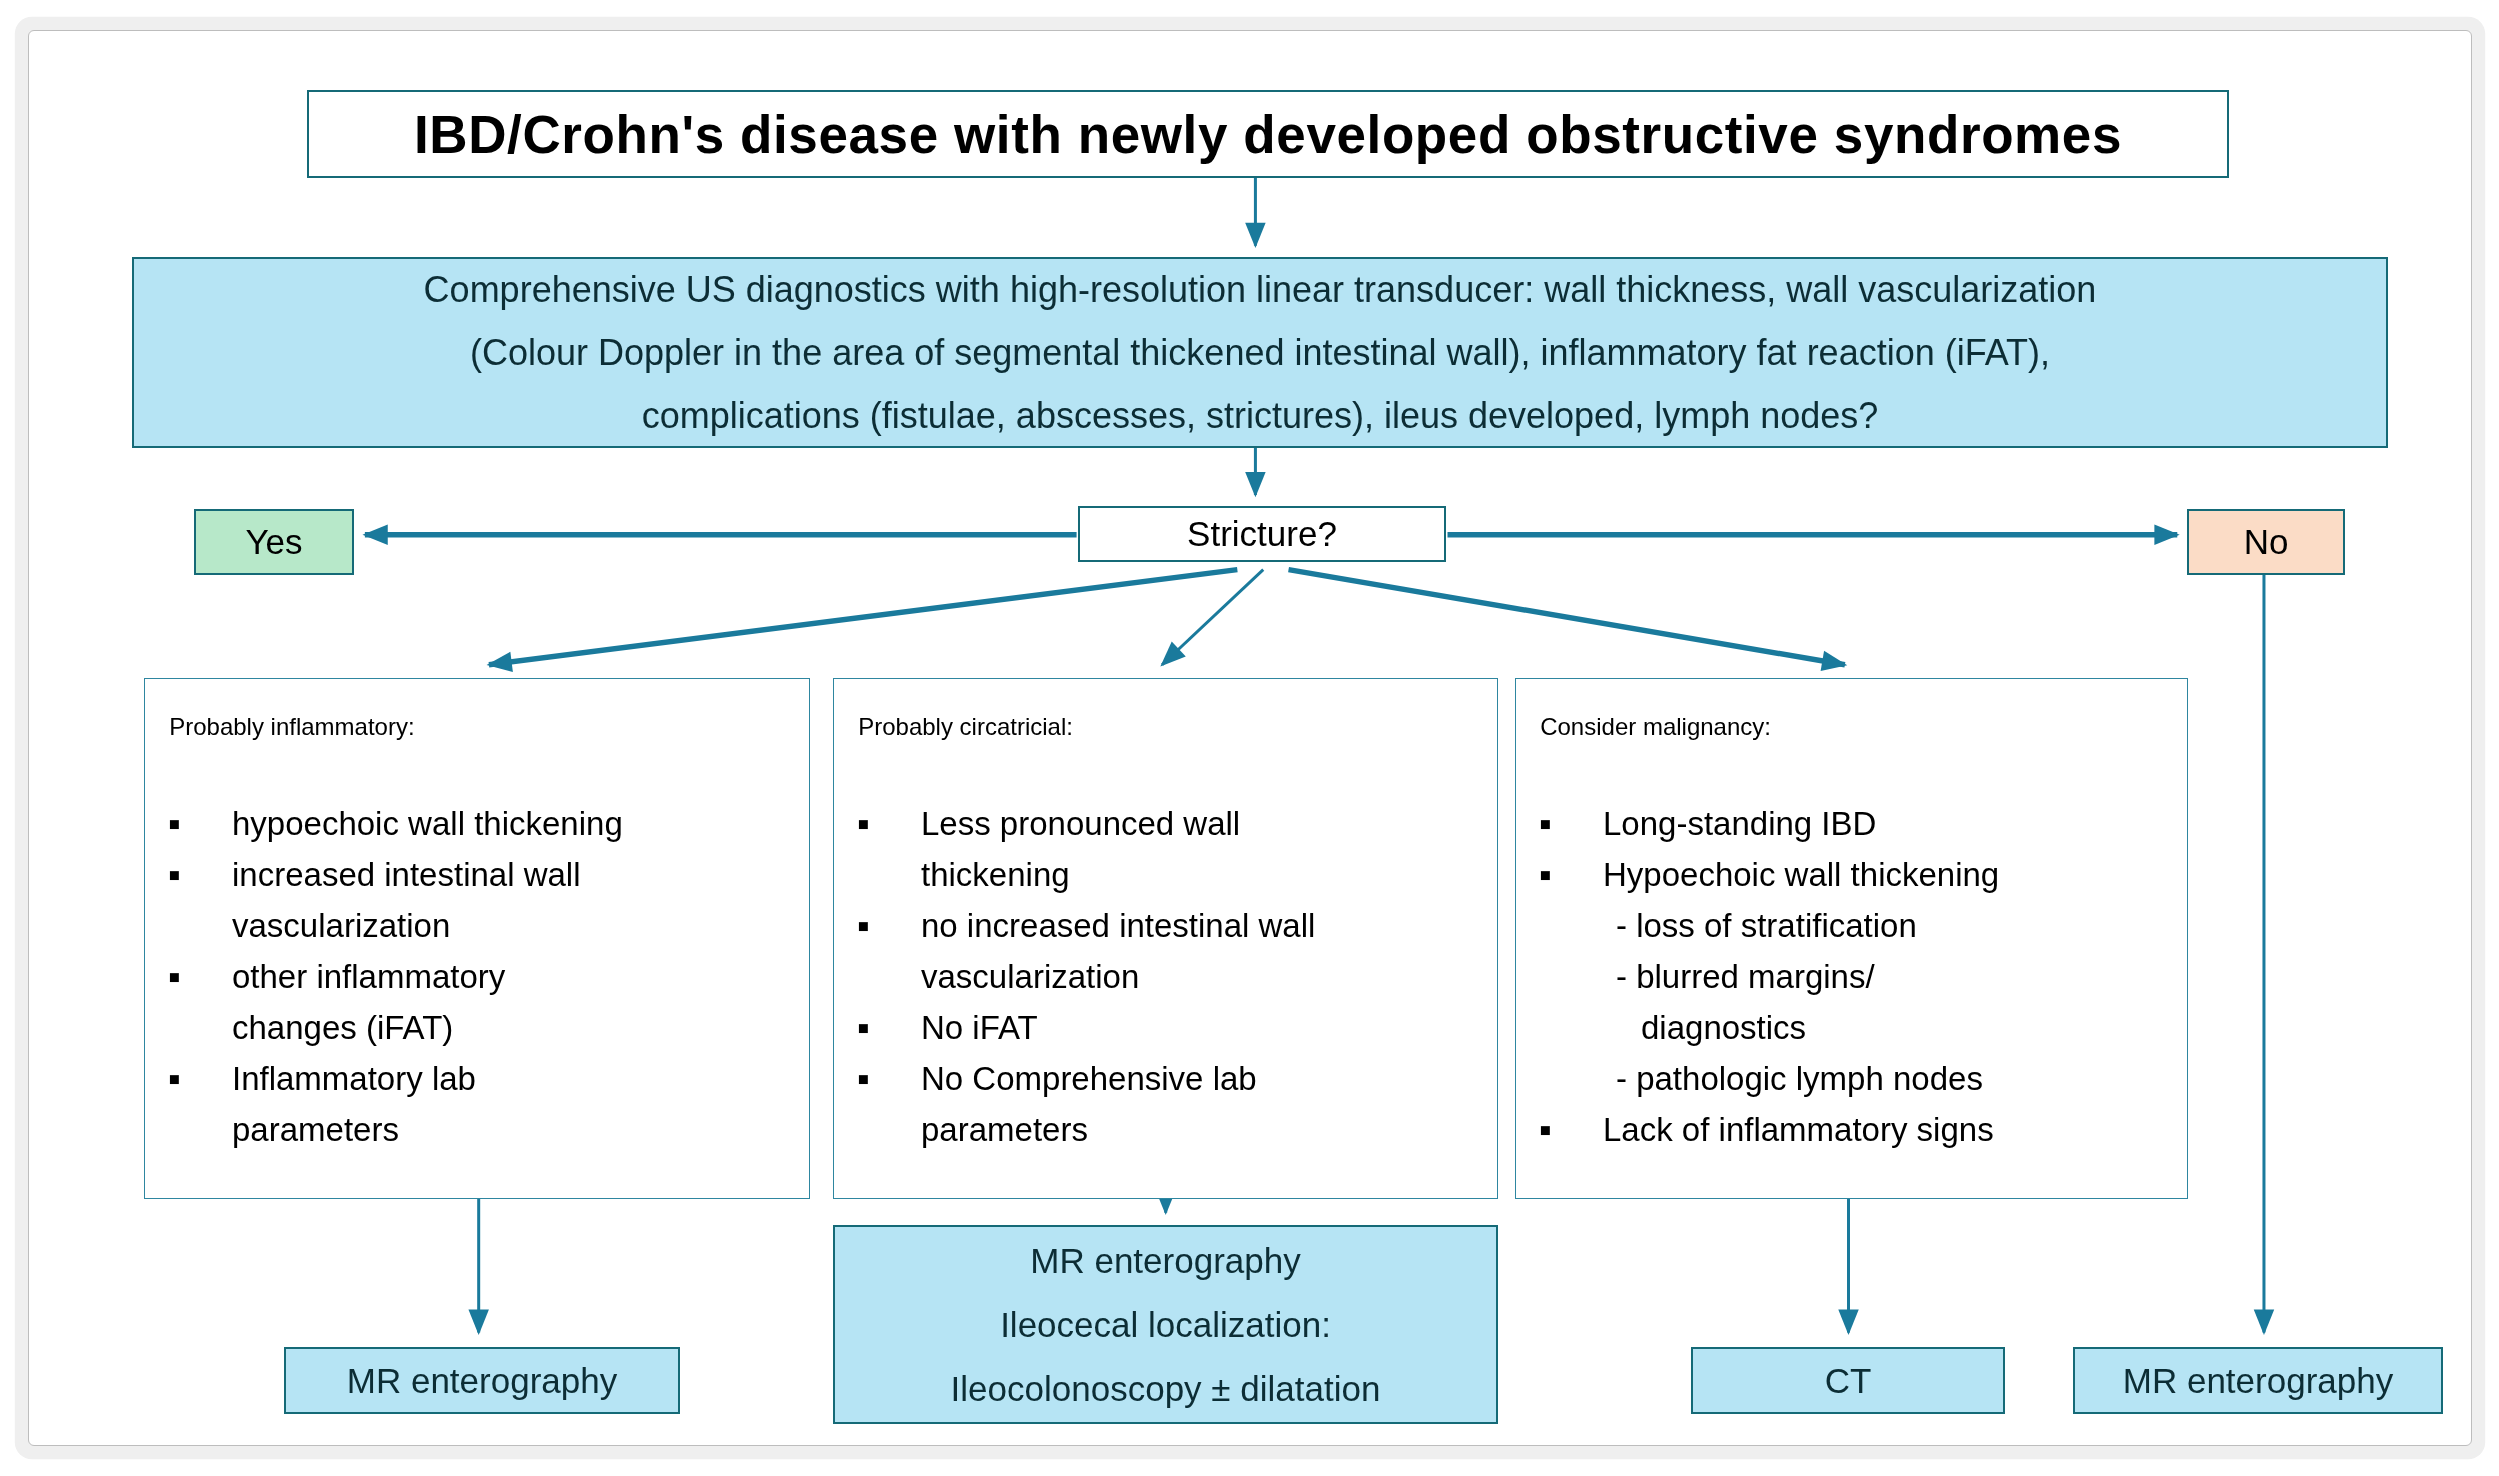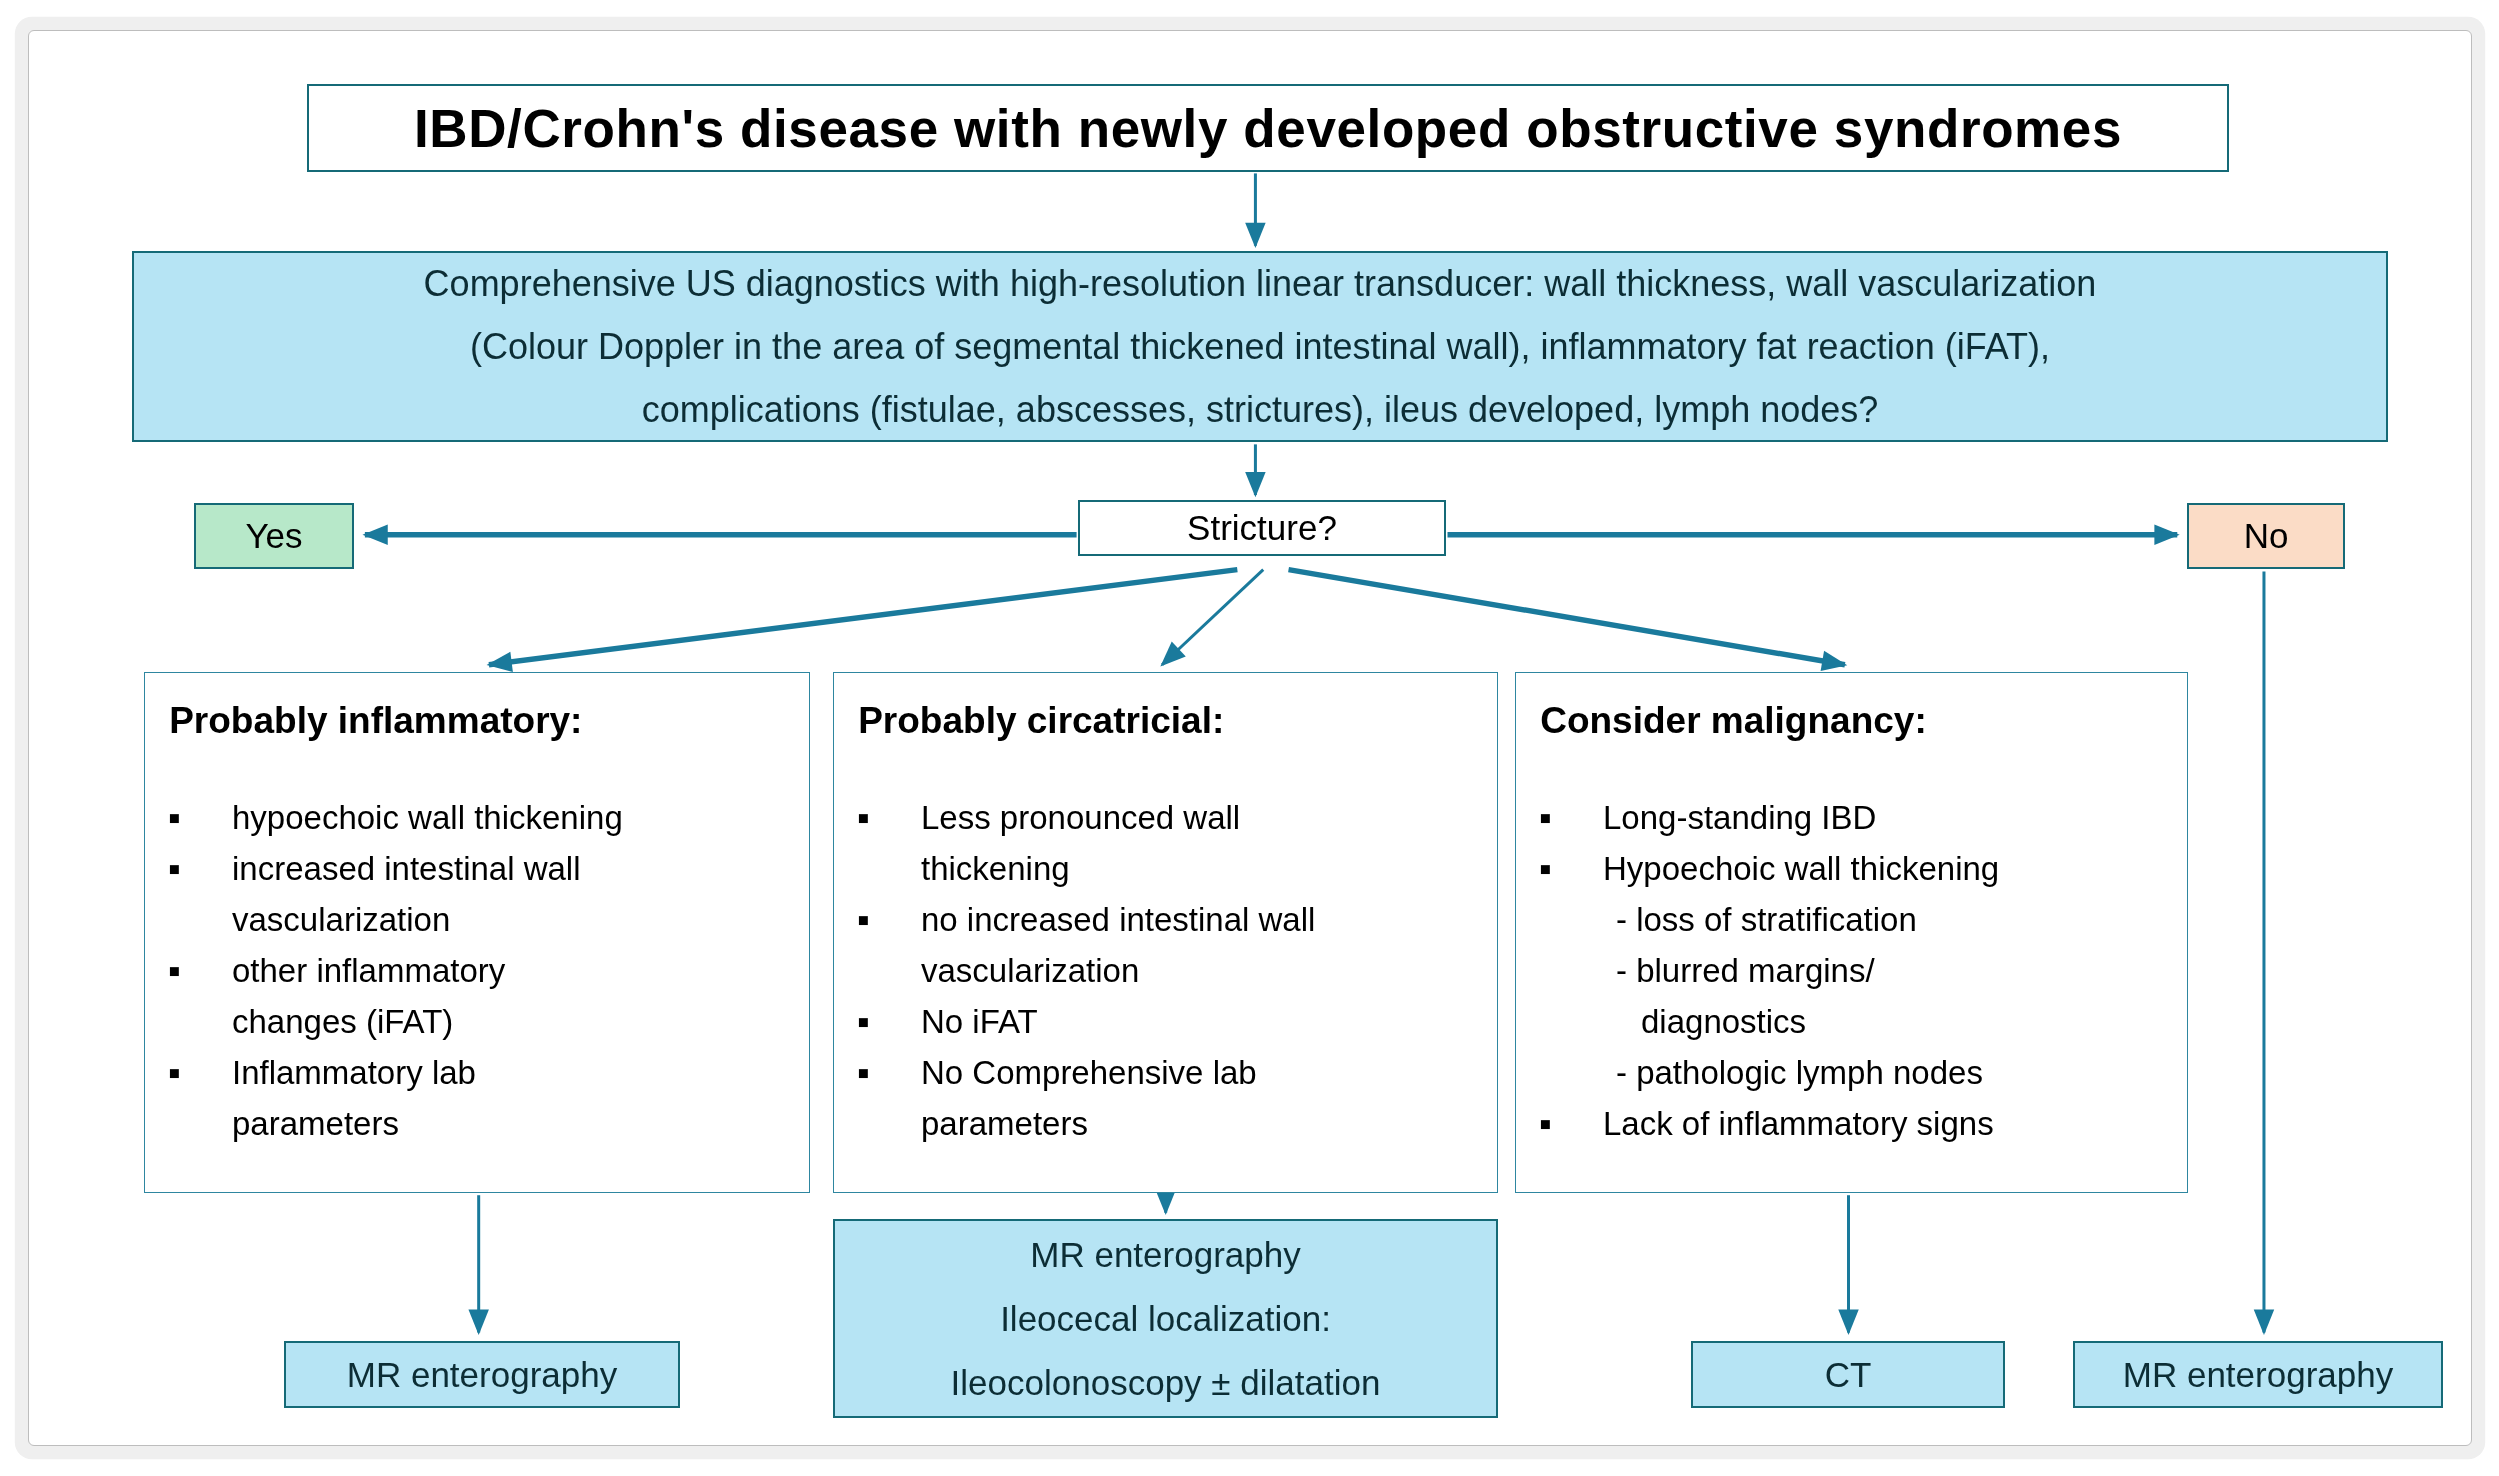--- a/index.html
+++ b/index.html
@@ -26,20 +26,21 @@
     background:#ffffff;
     border:1.8px solid var(--frame-border,#bdbdbd);
     border-radius:6px;
     box-shadow:0 0 0 13.2px var(--frame-ring,#efefef);
   }
   .node{
     position:absolute;box-sizing:border-box;
     display:flex;flex-direction:column;align-items:center;justify-content:center;
     text-align:center;background:#fff;
     border:2.4px solid var(--box-border-dark,#156a77);
+    margin-top:6px;
   }
   .title-box{
     left:307px;top:84px;width:1922px;height:88px;
     font-size:53px;font-weight:bold;letter-spacing:0.6px;
   }
   .us-box{
     left:132px;top:251px;width:2256px;height:191px;
     background:var(--blue-fill,#b6e4f4);
     font-size:36px;color:var(--text-dark,#0c2d35);
   }
@@ -48,21 +49,21 @@
   .yes-box{left:194px;top:503px;width:160px;height:66px;font-size:35px;background:var(--green-fill,#b7e8c9);text-align:right;}
   .no-box{left:2187px;top:503px;width:158px;height:66px;font-size:35px;background:var(--peach-fill,#fbdcc6);}
   .criteria{
     align-items:flex-start;justify-content:flex-start;text-align:left;
     border:1.8px solid var(--box-border-light,#2e86a0);
     top:672px;height:521px;padding:18px 23px 0 23px;
   }
   .box-inflammatory{left:144px;width:666px;}
   .box-circatricial{left:833px;width:665px;}
   .box-malignancy{left:1515px;width:673px;}
-  .criteria .heading{font-size:37px;font-weight:bold;line-height:46px;margin:7.2px 0 48px 1.2px;}
+  .criteria .heading{font-size:24px;font-weight:normal;line-height:46px;margin:7.2px 0 48px 1.2px;}
   .row{display:flex;width:100%;font-size:33px;line-height:51px;}
   .row .m{width:64px;font-size:36px;flex:none;}
   .row .t{flex:1;}
   .row.cont{padding-left:64px;}
   .row.dash{padding-left:77px;}
   .row.dashcont{padding-left:102px;}
   .outcome{
     background:var(--blue-fill,#b6e4f4);
     font-size:35px;color:var(--text-dark,#0c2d35);
   }

